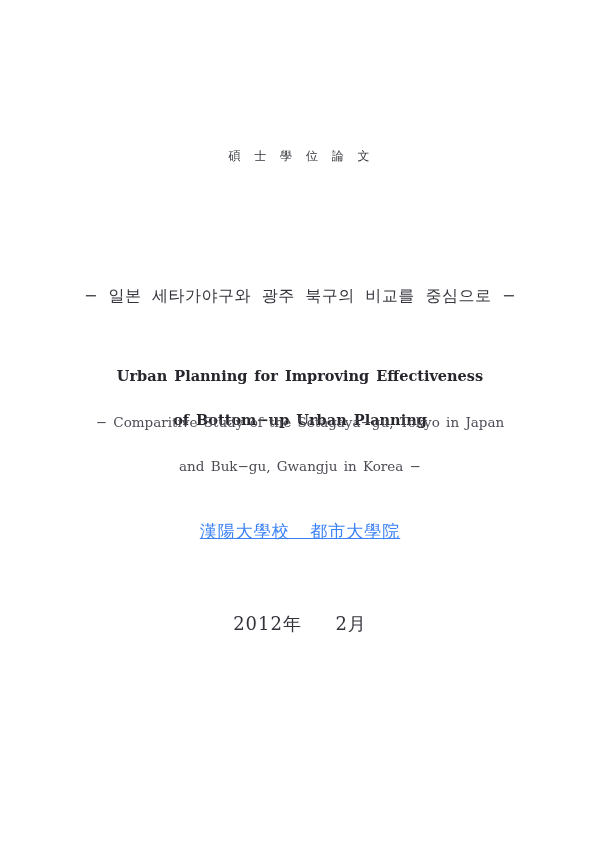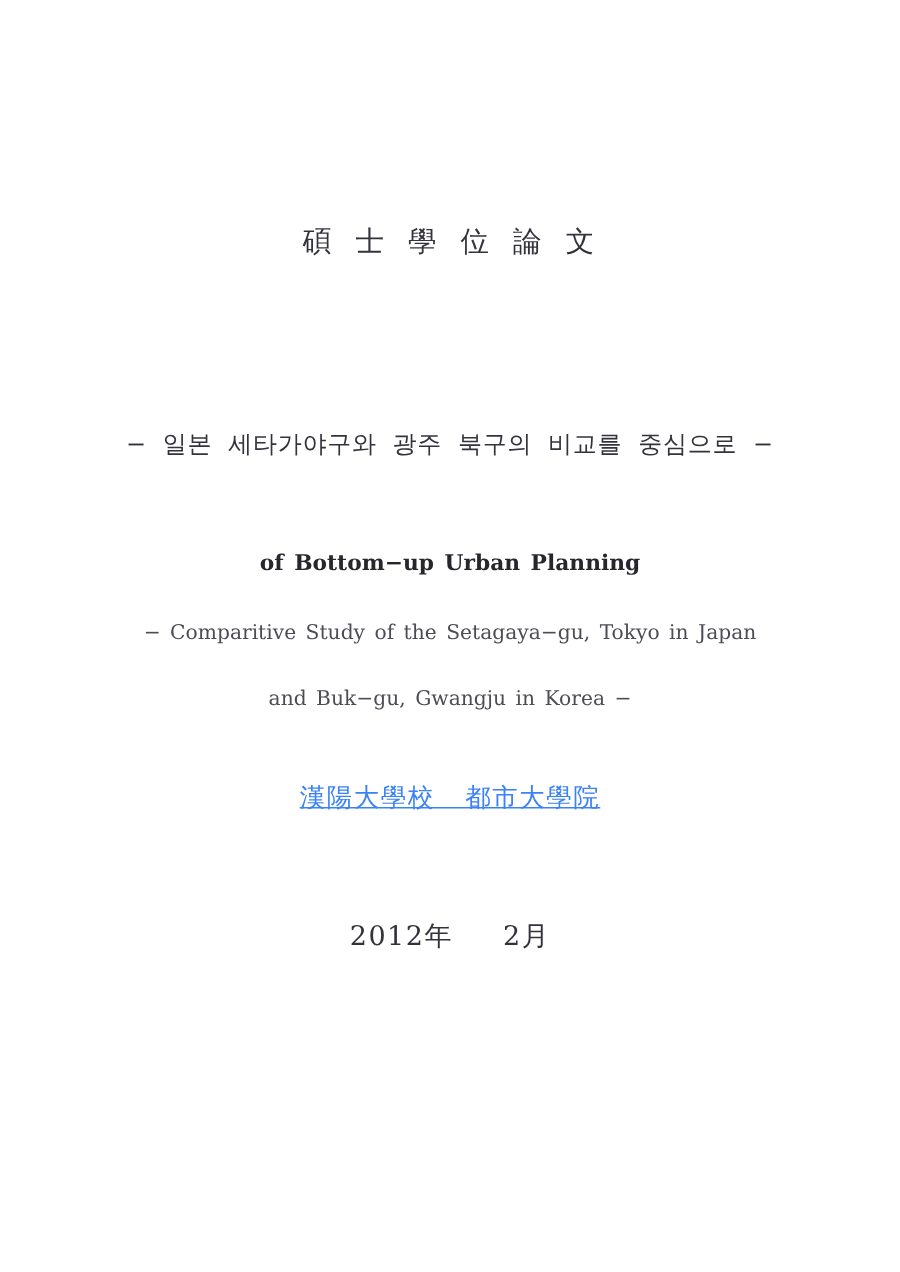--- a/index.html
+++ b/index.html
@@ -22,21 +22,21 @@
   }
   .center {
     position: absolute;
     left: 0;
     width: 600px;
     text-align: center;
     white-space: pre;
   }
   .thesis-type {
     top: 148px;
-    font-size: 19px;
+    font-size: 12px;
     letter-spacing: 2px;
     word-spacing: 6px;
     color: #33333b;
   }
   .title-ko {
     top: 219px;
     font-size: 24px;
     font-weight: bold;
     line-height: 33px;
     letter-spacing: 1px;
@@ -92,20 +92,21 @@
 <body>
 
 <div class="page">
 
   <div class="center thesis-type">碩 士 學 位 論 文</div>
 
 
   <div class="center subtitle-ko">− 일본 세타가야구와 광주 북구의 비교를 중심으로 −</div>
 
   <div class="center title-en">
+    <div>Urban Planning for Improving Effectiveness</div>
     <div>of Bottom−up Urban Planning</div>
   </div>
 
   <div class="center subtitle-en">
     <div>− Comparitive Study of the Setagaya−gu, Tokyo in Japan</div>
     <div>and Buk−gu, Gwangju in Korea −</div>
   </div>
 
 
   <div class="center university">漢陽大學校 都市大學院</div>

